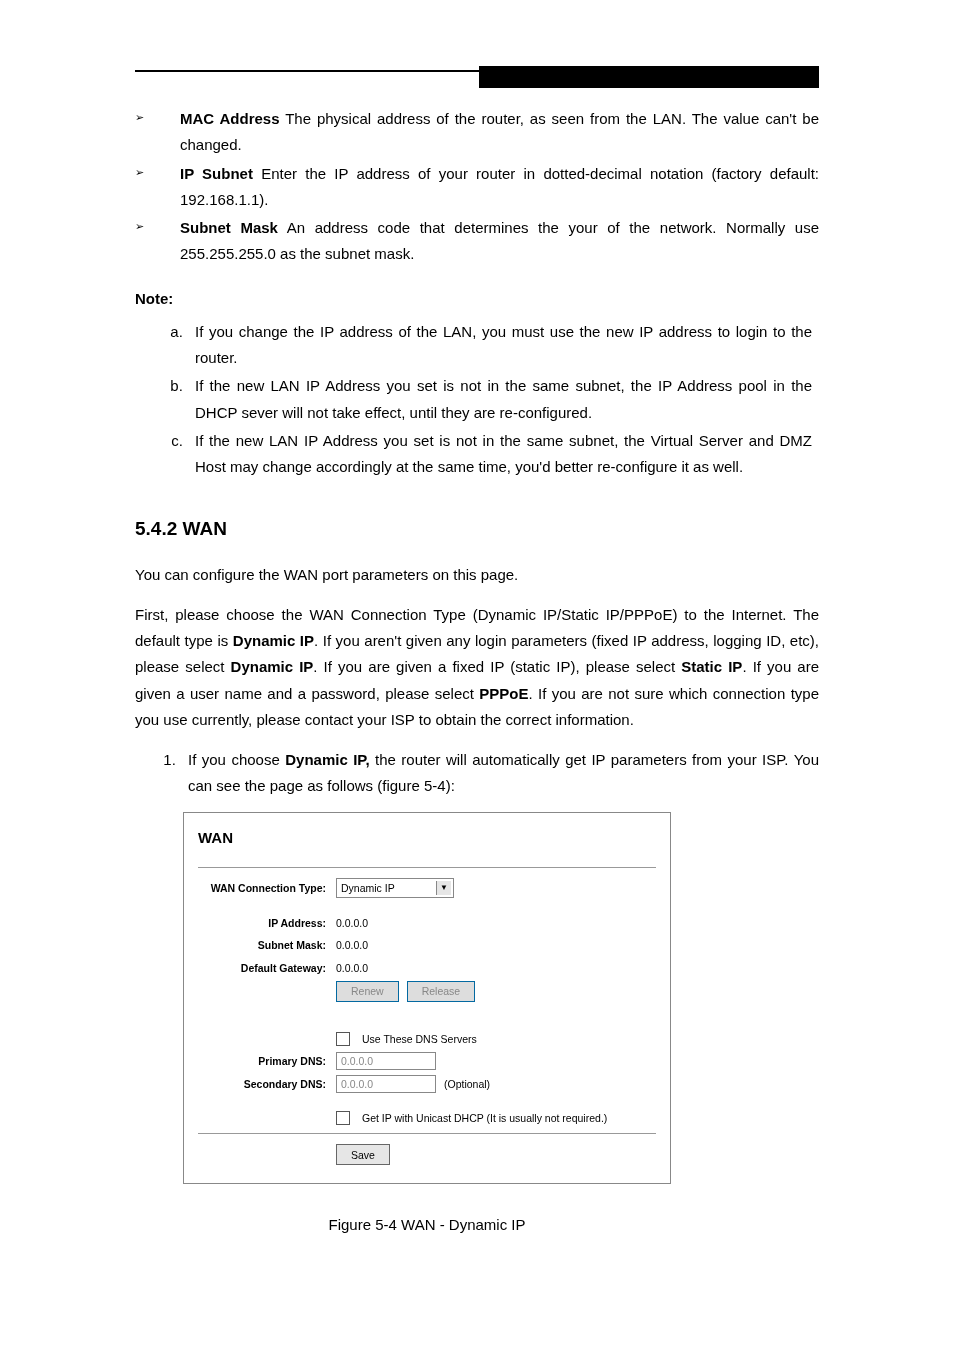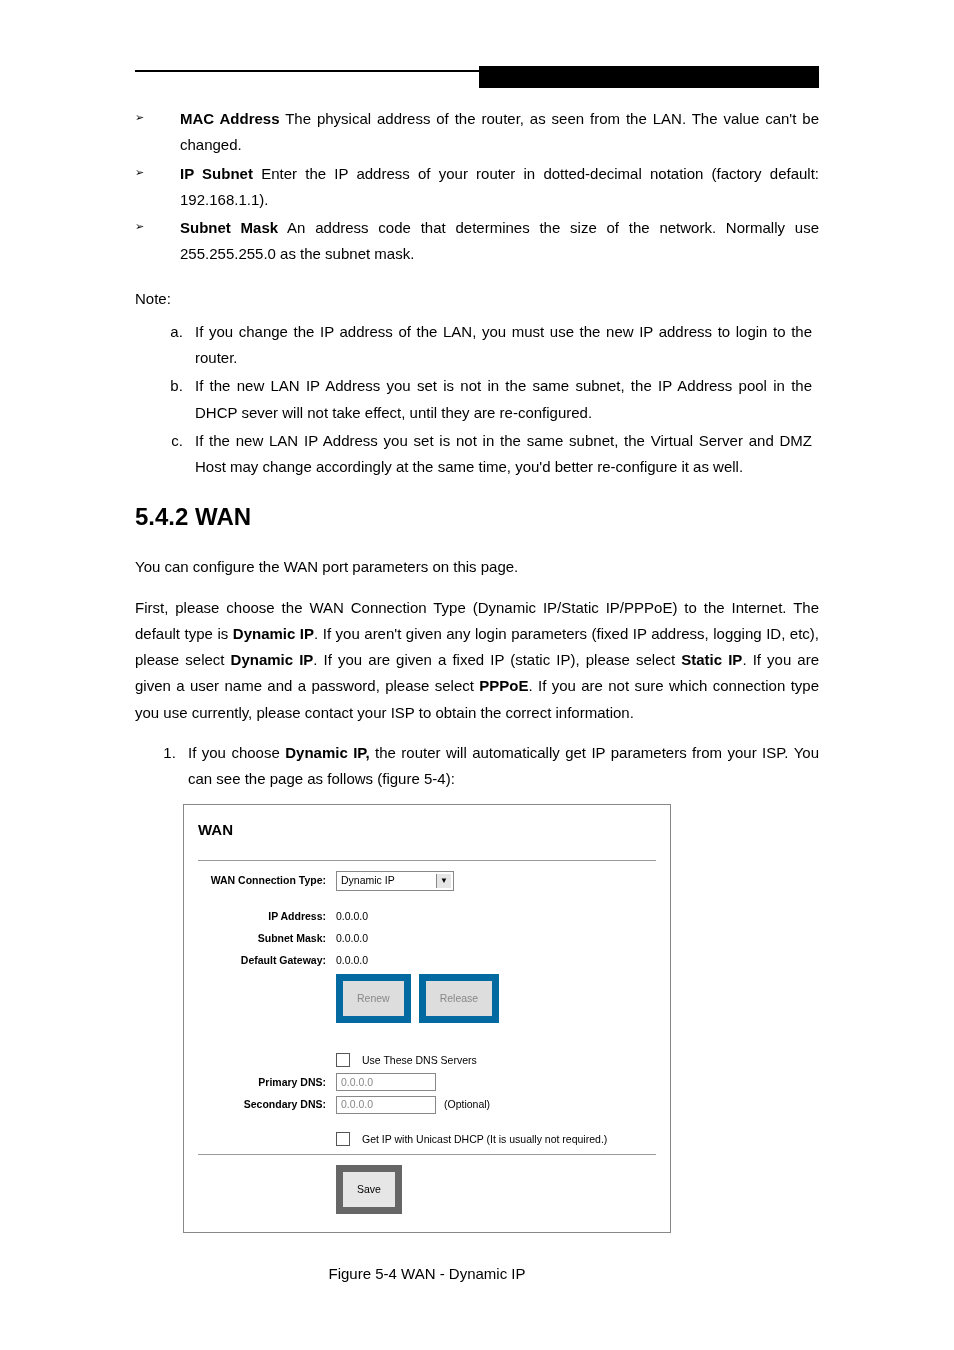--- a/index.html
+++ b/index.html
@@ -58,27 +58,27 @@
   ol.notes {
     list-style: lower-alpha;
     padding-left: 45px;
     margin: 7px;
   }
   ol.notes li {
     padding-left: 8px;
     margin-bottom: 2px;
   }
   .note-label {
-    font-weight: normal;
+    font-weight: bold;
     margin: 18px 0 4px 0;
   }
   .section-title {
     font-weight: bold;
-    font-size: 24px;
-    margin: 16px 0 16px 0;
+    font-size: 19px;
+    margin: 32px 0 16px 0;
   }
   .para {
     margin-bottom: 14px;
   }
   ol.numlist {
     list-style: decimal;
     padding-left: 45px;
     margin: 0;
   }
   ol.numlist li {
@@ -156,25 +156,25 @@
     color: #888;
     background: #fff;
   }
   .wan-input.dark {
     color: #000;
   }
   .wan-input.dns {
     width: 90px;
   }
   .wan-btn {
-    border: 7px solid #0369a1;
+    border: 1px solid #0369a1;
     background: #ddd;
     color: #888;
     height: 19px;
-    padding: 8px 14px;
+    padding: 0 14px;
     display: inline-flex;
     align-items: center;
     font-size: 10.5px;
   }
   .wan-btn.enabled {
     color: #000;
     background: #e6e6e6;
     border-color: #666;
   }
   .wan-check {
@@ -207,21 +207,21 @@
       <li>
         <span class="arrow">➢</span>
         <span><span class="bold">MAC Address</span> <span>The physical address of the router, as seen from the LAN. The value can't be changed.</span></span>
       </li>
       <li>
         <span class="arrow">➢</span>
         <span><span class="bold">IP Subnet</span> <span>Enter the IP address of your router in dotted-decimal notation (factory default: 192.168.1.1).</span></span>
       </li>
       <li>
         <span class="arrow">➢</span>
-        <span><span class="bold">Subnet Mask</span> <span>An address code that determines the size of the network. Normally use 255.255.255.0 as the subnet mask.</span></span>
+        <span><span class="bold">Subnet Mask</span> <span>An address code that determines the your of the network. Normally use 255.255.255.0 as the subnet mask.</span></span>
       </li>
     </ul>
 
     <div class="note-label">Note:</div>
 
     <ol class="notes">
       <li>If you change the IP address of the LAN, you must use the new IP address to login to the router.</li>
       <li>If the new LAN IP Address you set is not in the same subnet, the IP Address pool in the DHCP sever will not take effect, until they are re-configured.</li>
       <li>If the new LAN IP Address you set is not in the same subnet, the Virtual Server and DMZ Host may change accordingly at the same time, you'd better re-configure it as well.</li>
     </ol>

